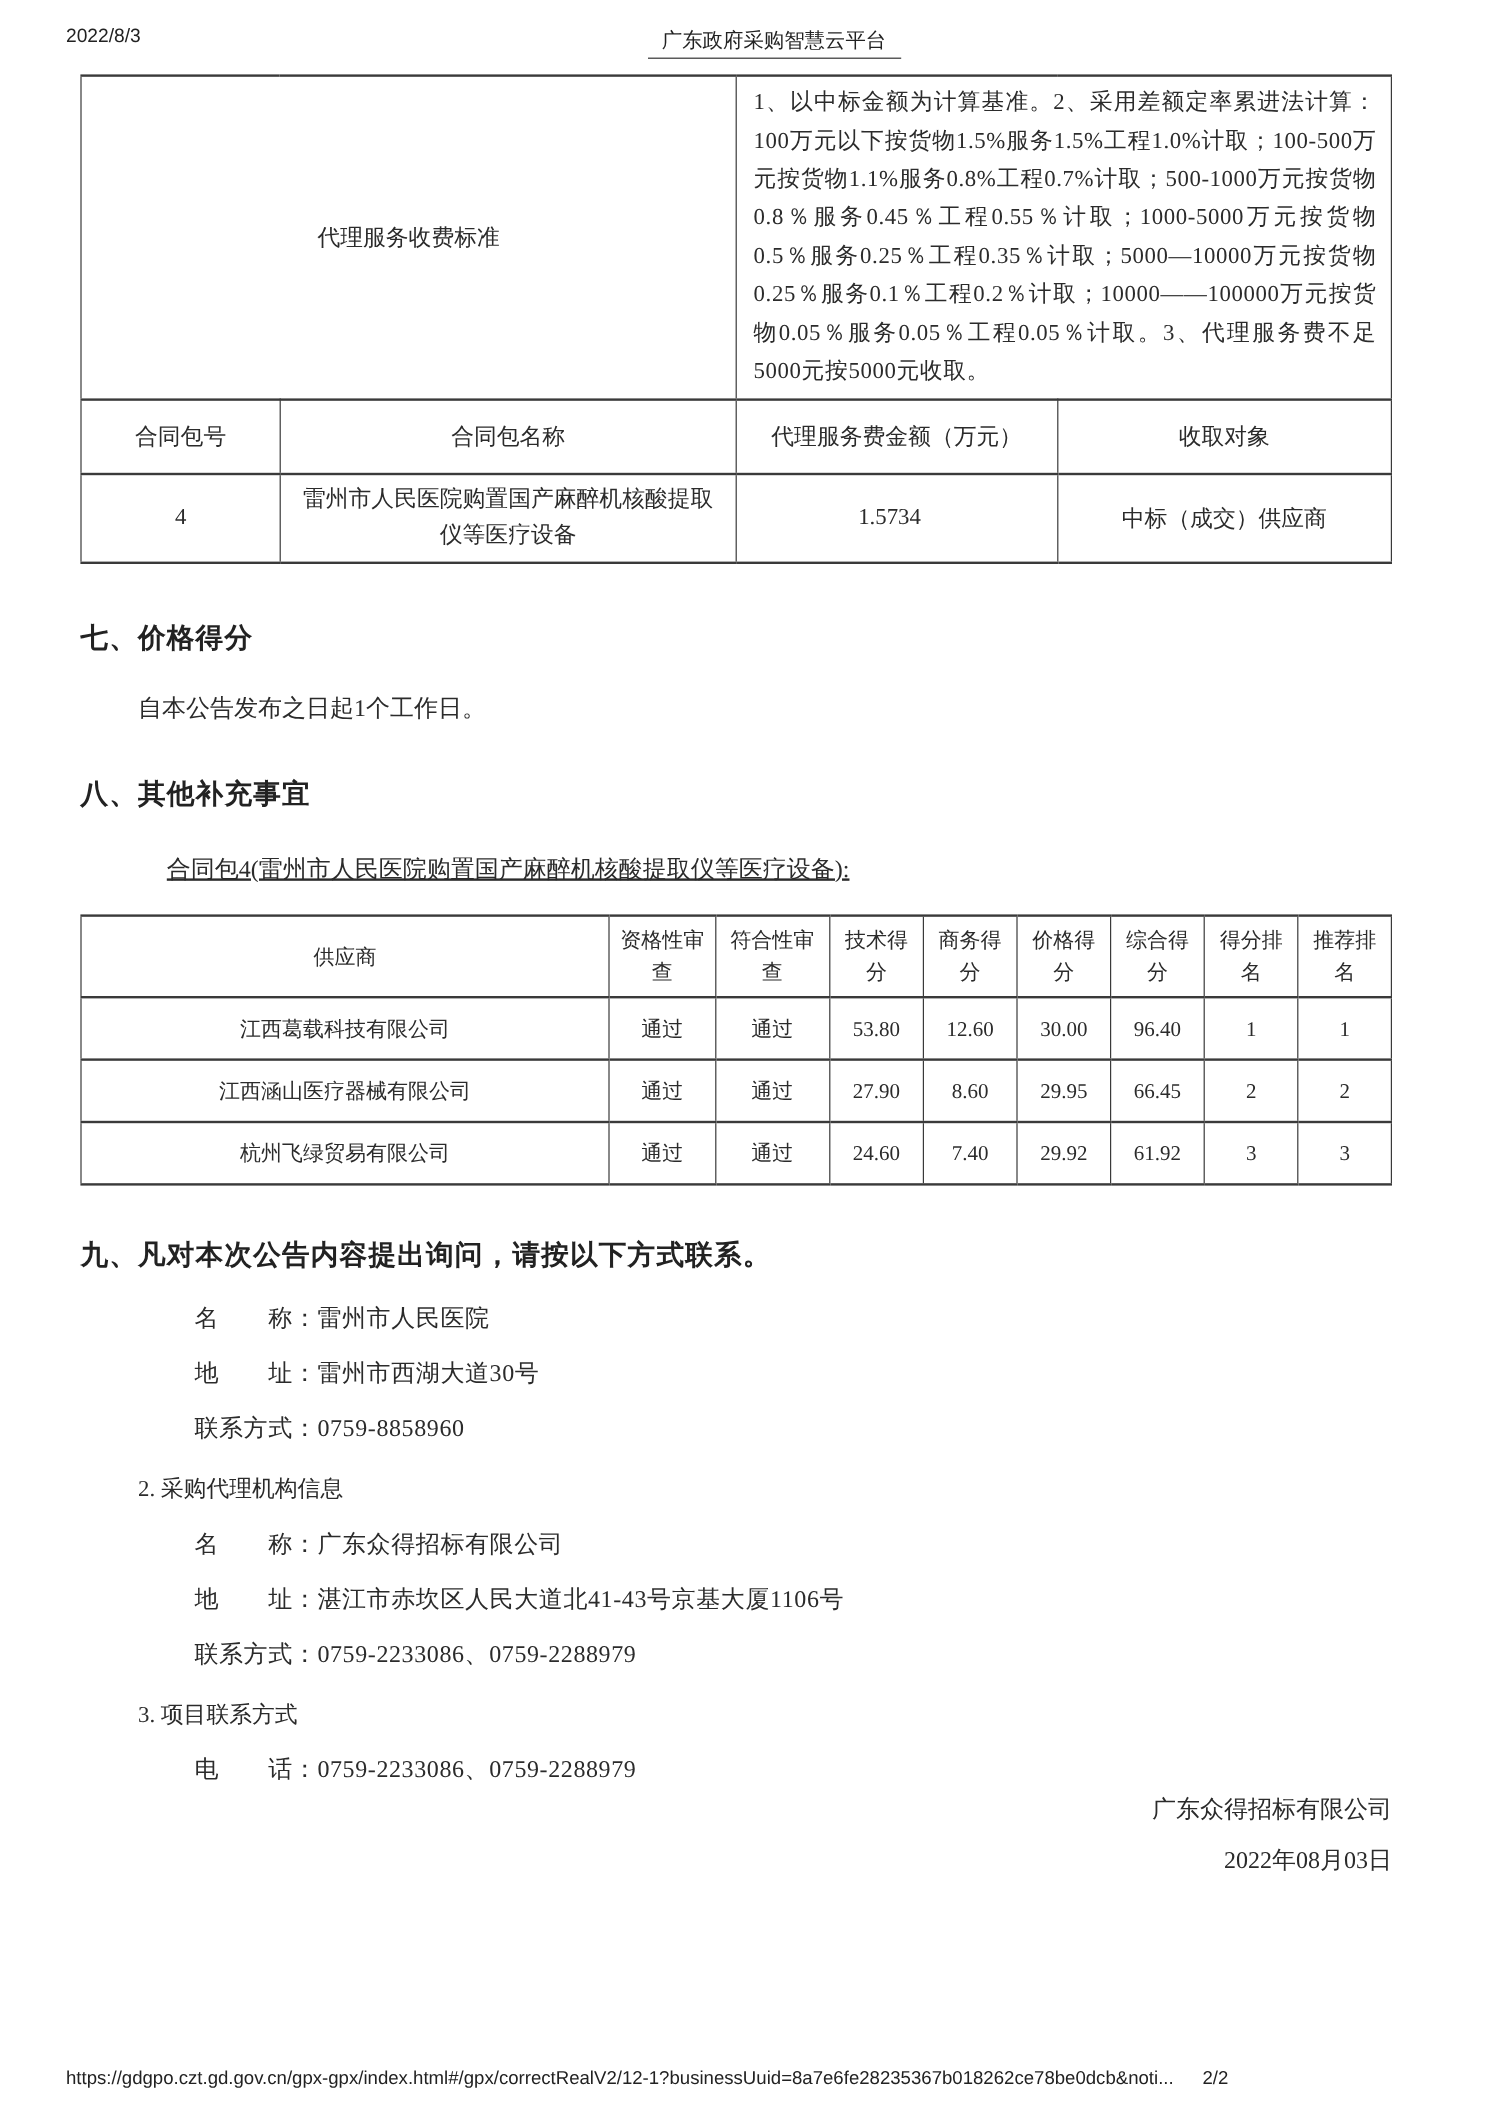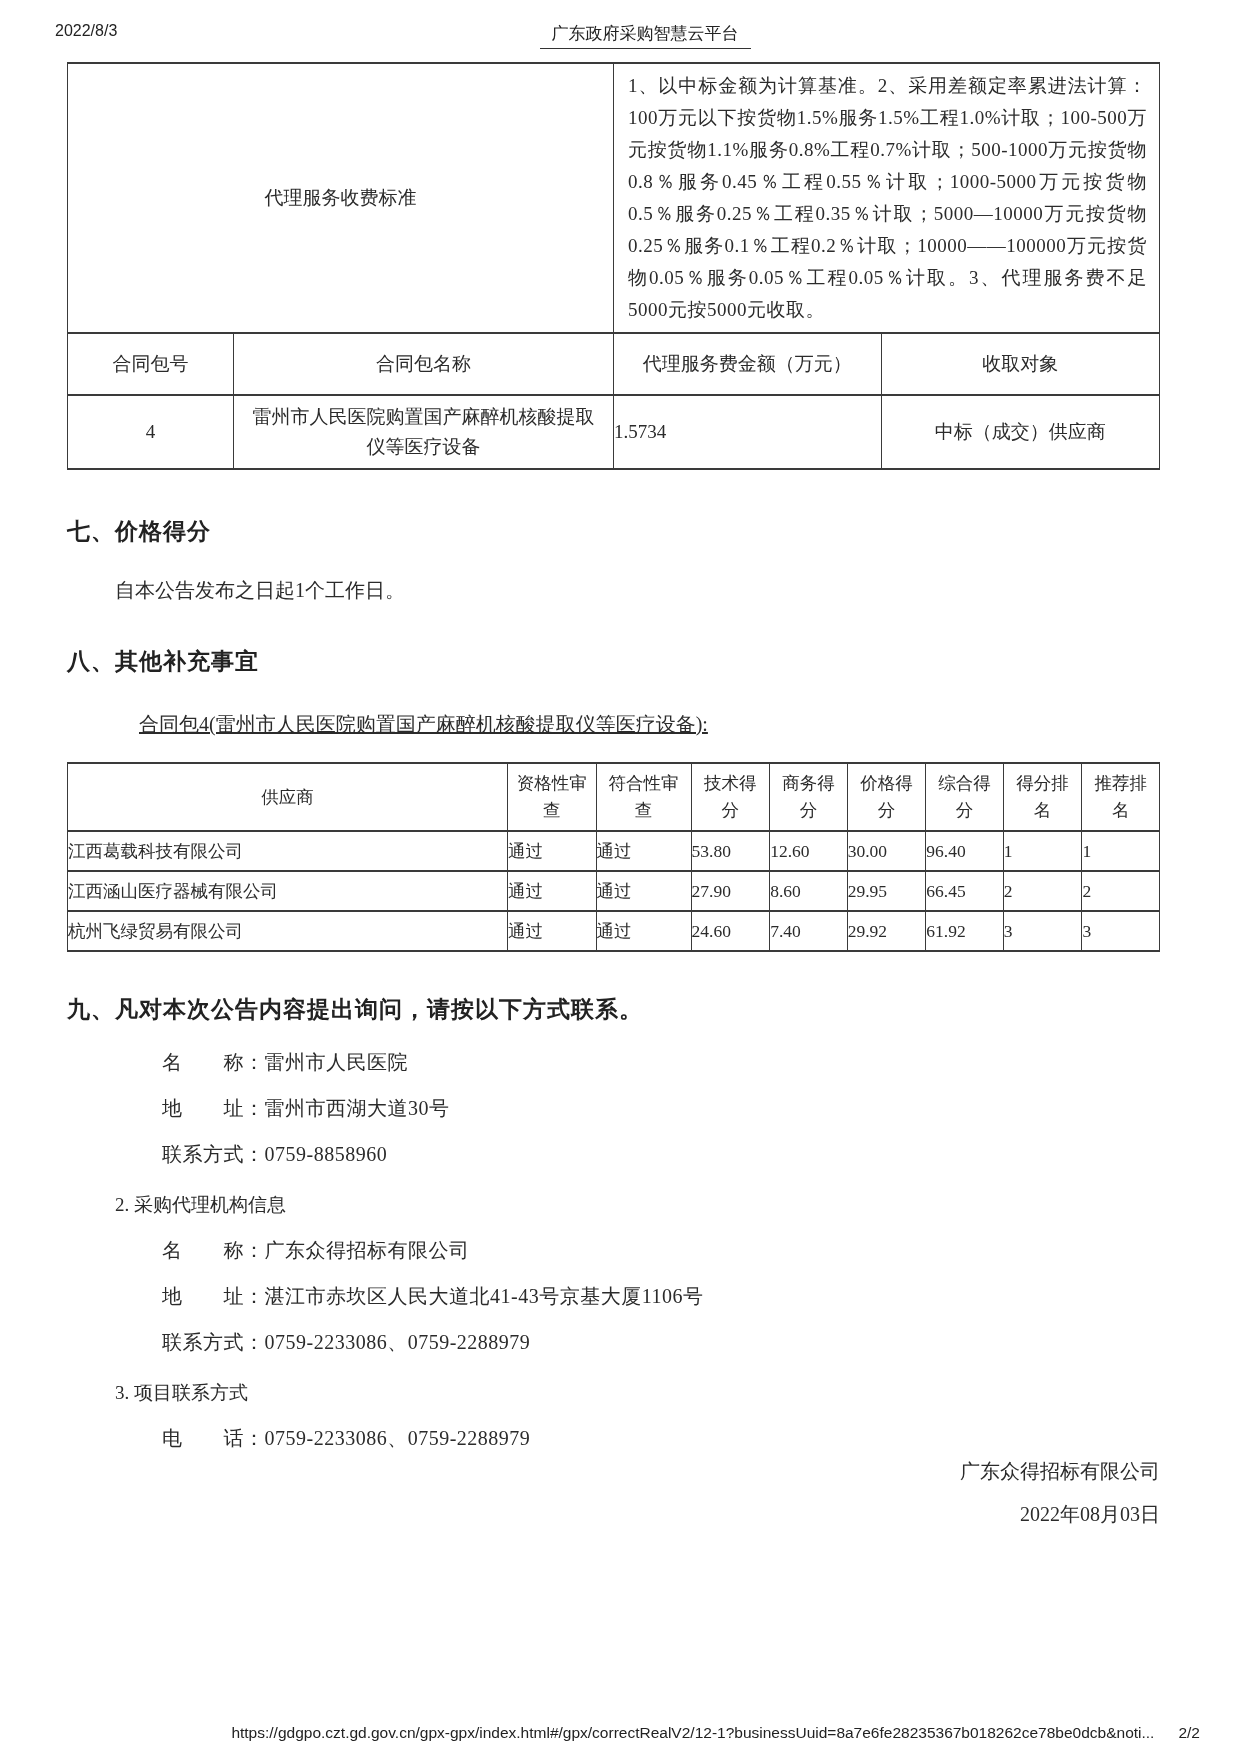--- a/index.html
+++ b/index.html
@@ -46,53 +46,53 @@
     text-align: justify; text-justify: inter-ideograph;
     vertical-align: top;
     padding: 6px 12px 6px 14px;
     line-height: 32px;
     letter-spacing: 0.5px;
   }
   .t1 .head td { text-align: center; vertical-align: middle; height: 62px; }
   .t1 .data td { height: 74px; vertical-align: middle; }
   .t1 .pkg-no { text-align: center; }
   .t1 .pkg-name { text-align: center; padding: 6px 14px; line-height: 30px; }
-  .t1 .amount { text-align: left; padding-right: 12px; }
+  .t1 .amount { text-align: center; padding-right: 12px; }
   .t1 .payer { text-align: center; border-radius: 21px; }
 
   
   .sec-title {
     font-size: 23px; font-weight: bold; color: #222;
     letter-spacing: 1px;
   }
   .s7-title { margin-top: 46px; }
   .s7-body  { margin-top: 30px; margin-left: 48px; font-size: 20px; }
   .s8-title { margin-top: 42px; }
   .s8-body  { margin-top: 34px; margin-left: 72px; font-size: 20px; text-decoration: underline; }
 
   
   .t2 { margin-top: 24px; font-size: 17.5px; }
   .t2 th { text-align: center; vertical-align: middle; padding: 6px 4px; line-height: 27px; }
-  .t2 td { vertical-align: middle; height: 40px; line-height: 22px; }
+  .t2 td { text-align: center; vertical-align: middle; height: 52px; line-height: 22px; }
 
   
   .s9-title { margin-top: 42px; }
   .contact-group { margin-top: 24px; }
   .group-heading { margin-left: 48px; font-size: 19px; }
   .contact-line { margin-left: 95px; margin-top: 19px; font-size: 20px; letter-spacing: 0.5px; }
 
   
   .signature { margin-top: 6px; text-align: right; font-size: 20px; }
   .signature .sig-company { margin-top: 0; }
   .signature .sig-date { margin-top: 16px; }
 
   
   .print-footer {
     position: absolute; left: 55px; right: 42px; bottom: 14px;
-    display: flex; justify-content: flex-end; align-items: baseline;
+    display: flex; justify-content: flex-start; align-items: baseline;
     font-family: "Liberation Sans", "DejaVu Sans", sans-serif;
     font-size: 15.5px; color: #222;
   }
   .footer-url { white-space: nowrap; overflow: hidden; }
   .footer-page { margin-left: 24px; }
 </style>
 </head>
 <body>
 
 <div class="print-header">

